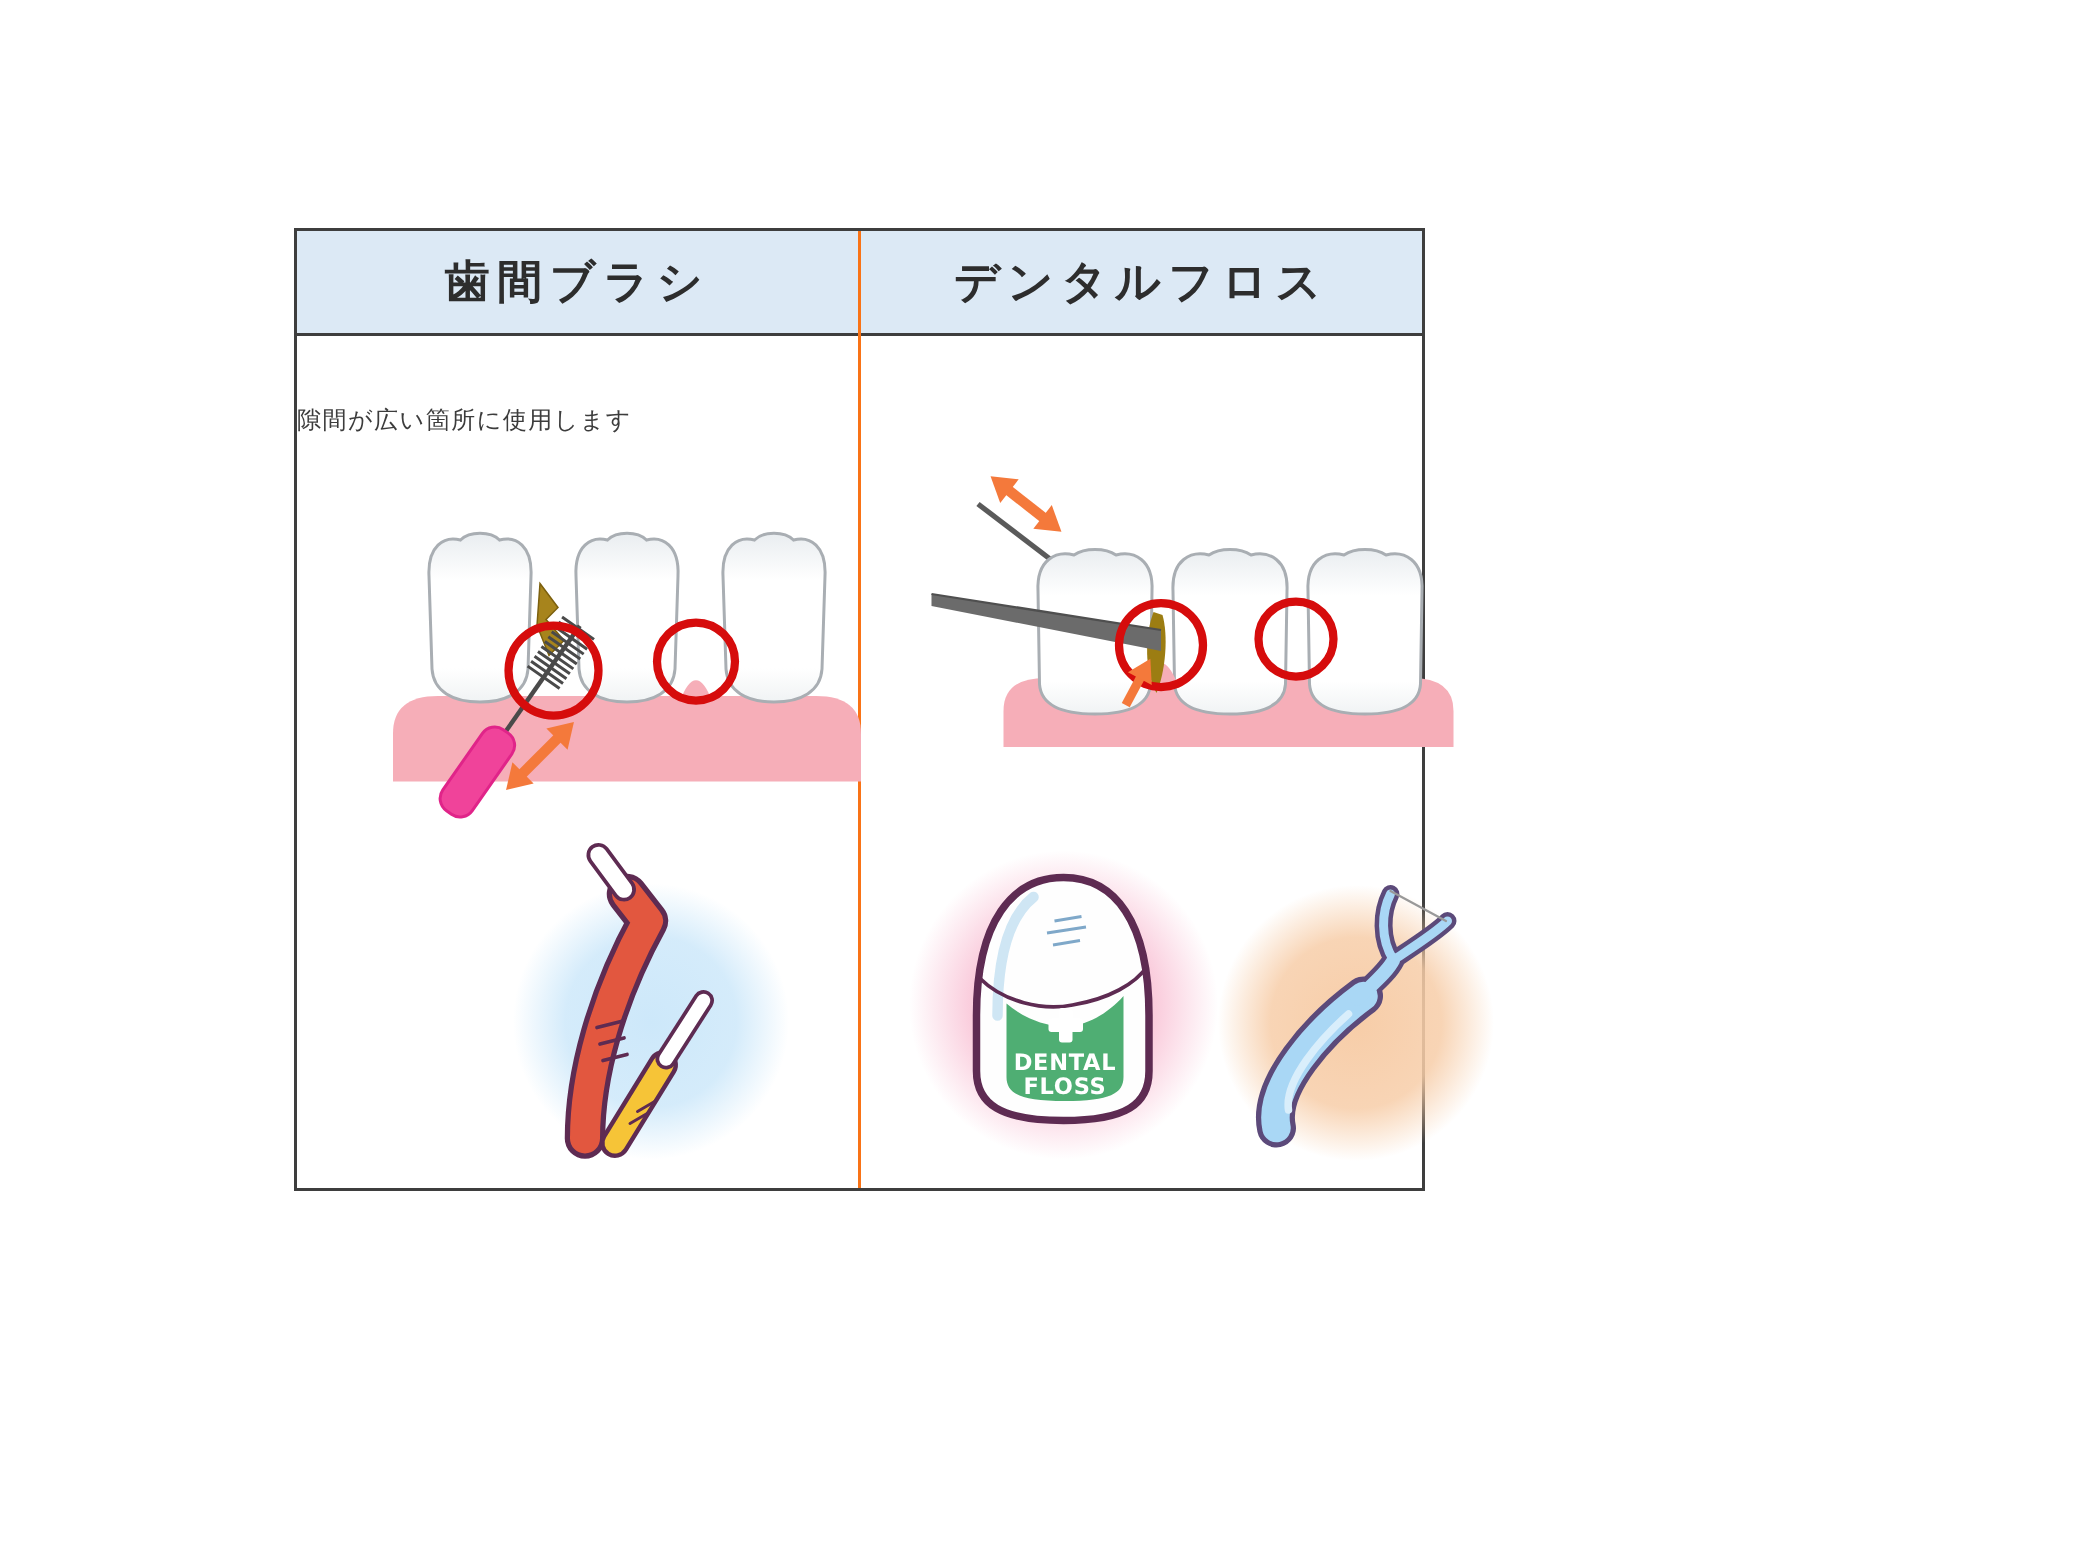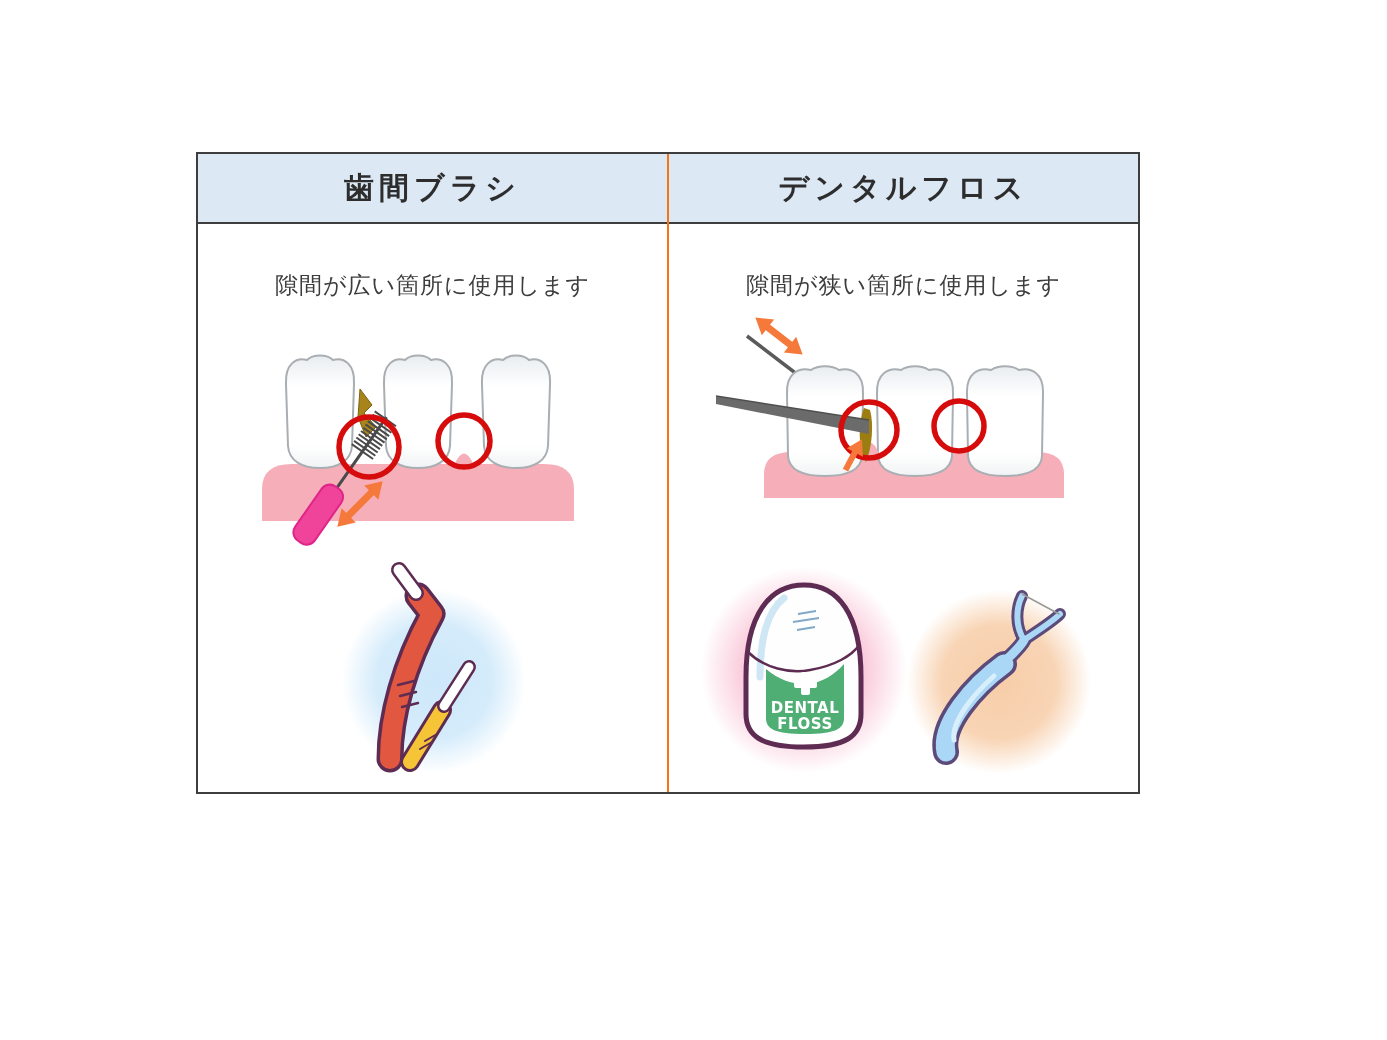--- a/index.html
+++ b/index.html
@@ -2,34 +2,34 @@
 <html><head>
 <meta charset="utf-8">
 <style>
   html,body{margin:0;padding:0;}
   body{
     width:1387px;height:1040px;position:relative;overflow:hidden;
     background:#ffffff;
     font-family:"DejaVu Sans","Liberation Sans",sans-serif;
   }
   .comparison-table{
-    position:absolute;left:196px;top:152px;width:944px;height:642px;
+    position:absolute;left:196px;top:152px;width:754px;height:642px;
     display:flex;border:2px solid #3e3e3e;box-sizing:border-box;background:#ec4899;
   }
   .col{flex:1;display:flex;flex-direction:column;min-width:0;}
   .col + .col{border-left:2px solid #f97316;}
   .hdr{
     height:68px;flex:0 0 68px;background:#dce9f5;border-bottom:2px solid #3e3e3e;
     display:flex;align-items:center;justify-content:center;
     font-size:30px;font-weight:bold;color:#2d2d2d;letter-spacing:5px;
   }
   .bodycell{position:relative;flex:1;background:#ffffff;}
   .caption{
-    position:absolute;top:46px;left:0;width:100%;text-align:center;
-    font-size:23px;color:#3c3c3c;letter-spacing:1px;
+    position:absolute;top:46px;left:0;width:100%;
+    font-size:16px;color:#3c3c3c;letter-spacing:1px;
   }
   .illus{position:absolute;}
   svg text{font-family:"DejaVu Sans","Liberation Sans",sans-serif;}
 </style>
 </head>
 <body>
 
 <div class="comparison-table">
 
   <div class="col">
@@ -91,21 +91,20 @@
           <path d="M112,149 L137,110" stroke="#ffffff" stroke-width="9"></path>
           <path d="M88,192 L100,185 M93,184 L105,177" stroke="#5e2b52" stroke-width="2"></path>
         </g>
       </svg>
     </div>
   </div>
 
   <div class="col">
     <div class="hdr">デンタルフロス</div>
     <div class="bodycell">
-      <div class="caption">隙間が狭い箇所に使用します</div>
 
       <svg class="illus" style="left:35px;top:88px;" width="370" height="195" viewBox="0 0 370 195">
         <path d="M60,186 L60,162 Q60,140 88,140 L332,140 Q360,140 360,162 L360,186 Z" fill="#f6aeb8"></path>
         <line x1="43" y1="24" x2="166" y2="118" stroke="#5a5a5a" stroke-width="3.5"></line>
         <g fill="url(#tg)" stroke="#a9aeb3" stroke-width="2">
           <path transform="translate(79,52)" d="M4,30 C3,9 16,3 28,6 C35,1 49,1 56,6 C68,3 81,9 80,30 L79,92 C78,107 63,112 42,112 C21,112 6,107 5,92 Z"></path>
           <path transform="translate(169,52)" d="M4,30 C3,9 16,3 28,6 C35,1 49,1 56,6 C68,3 81,9 80,30 L79,92 C78,107 63,112 42,112 C21,112 6,107 5,92 Z"></path>
           <path transform="translate(259,52)" d="M4,30 C3,9 16,3 28,6 C35,1 49,1 56,6 C68,3 81,9 80,30 L79,92 C78,107 63,112 42,112 C21,112 6,107 5,92 Z"></path>
         </g>
         <path d="M154,144 Q165,116 176,144 Z" fill="#f6aeb8"></path>

